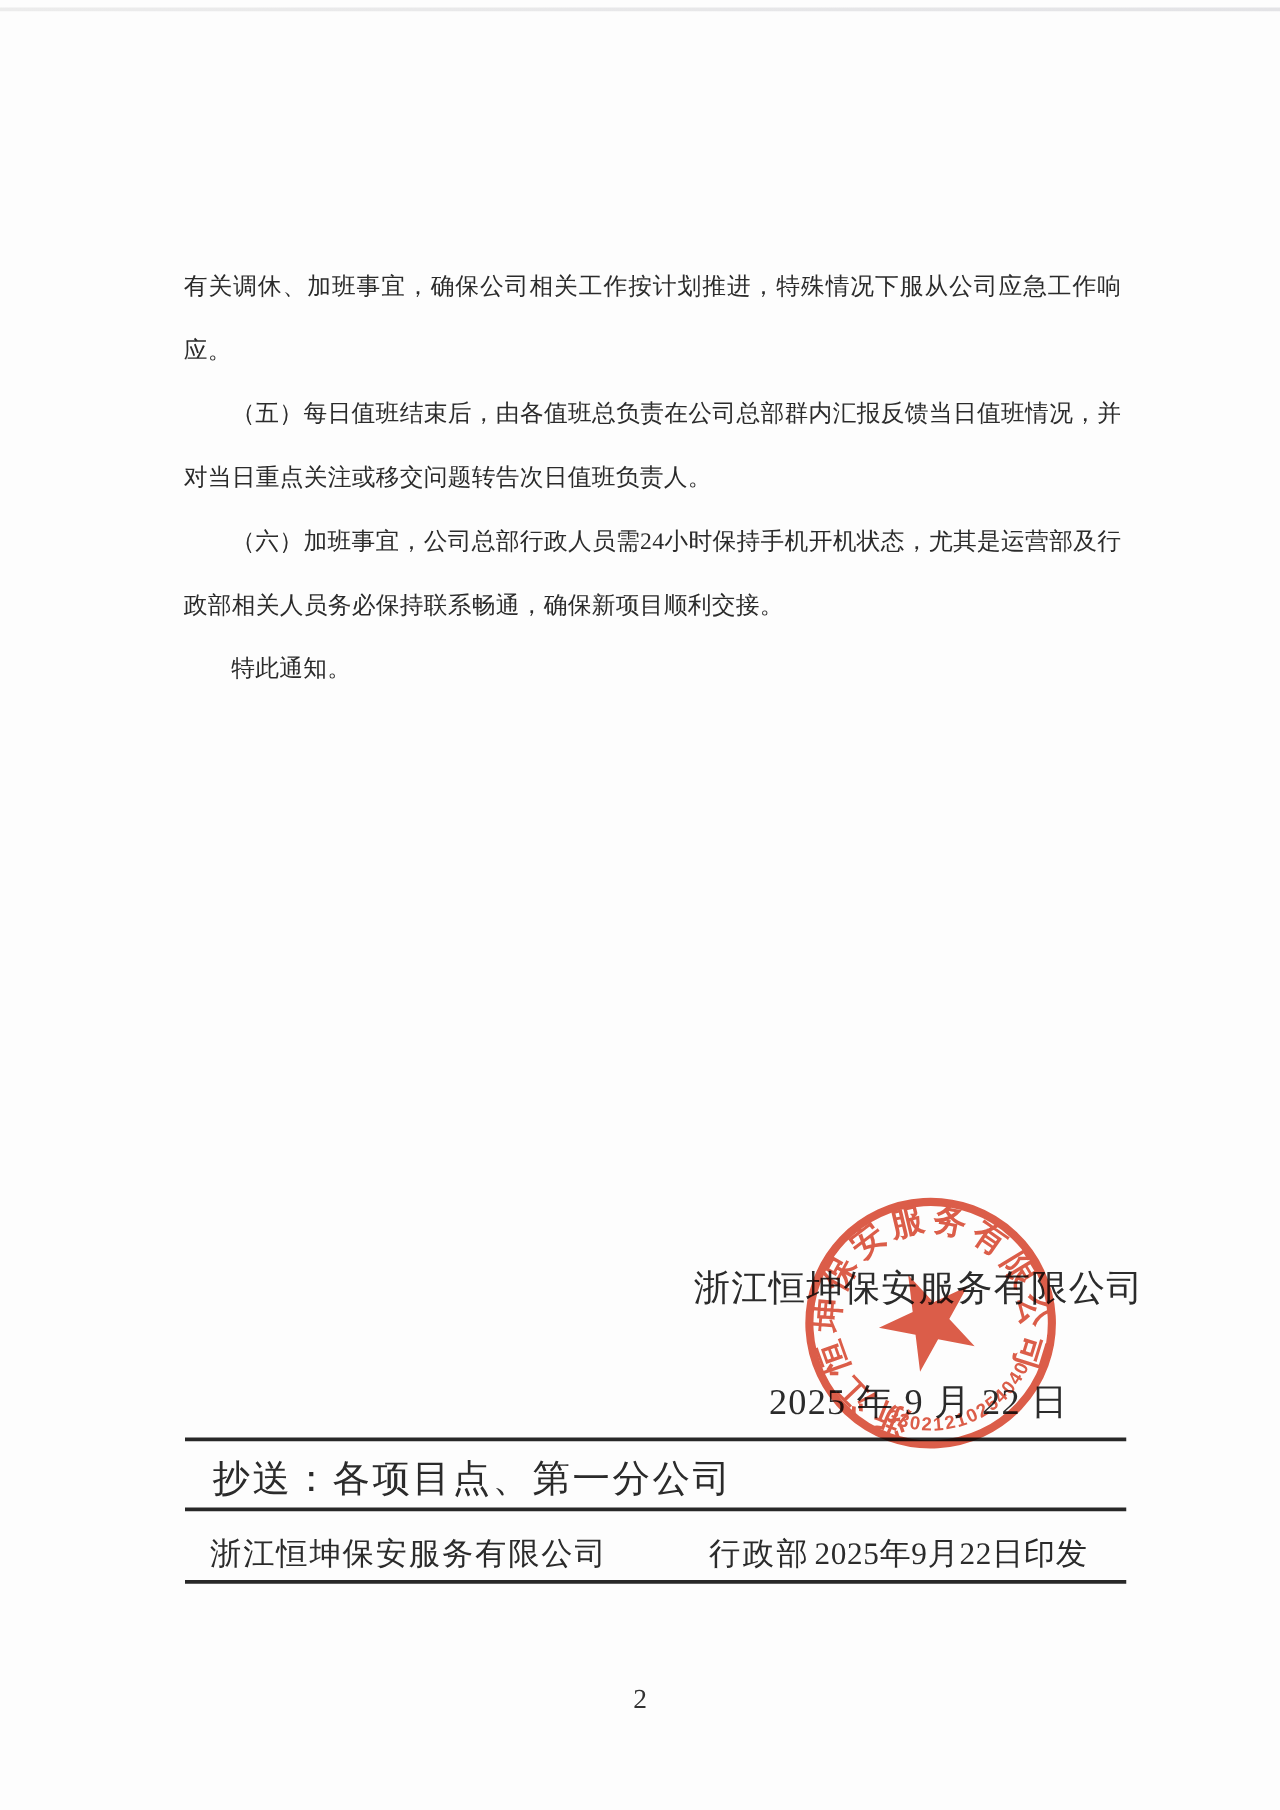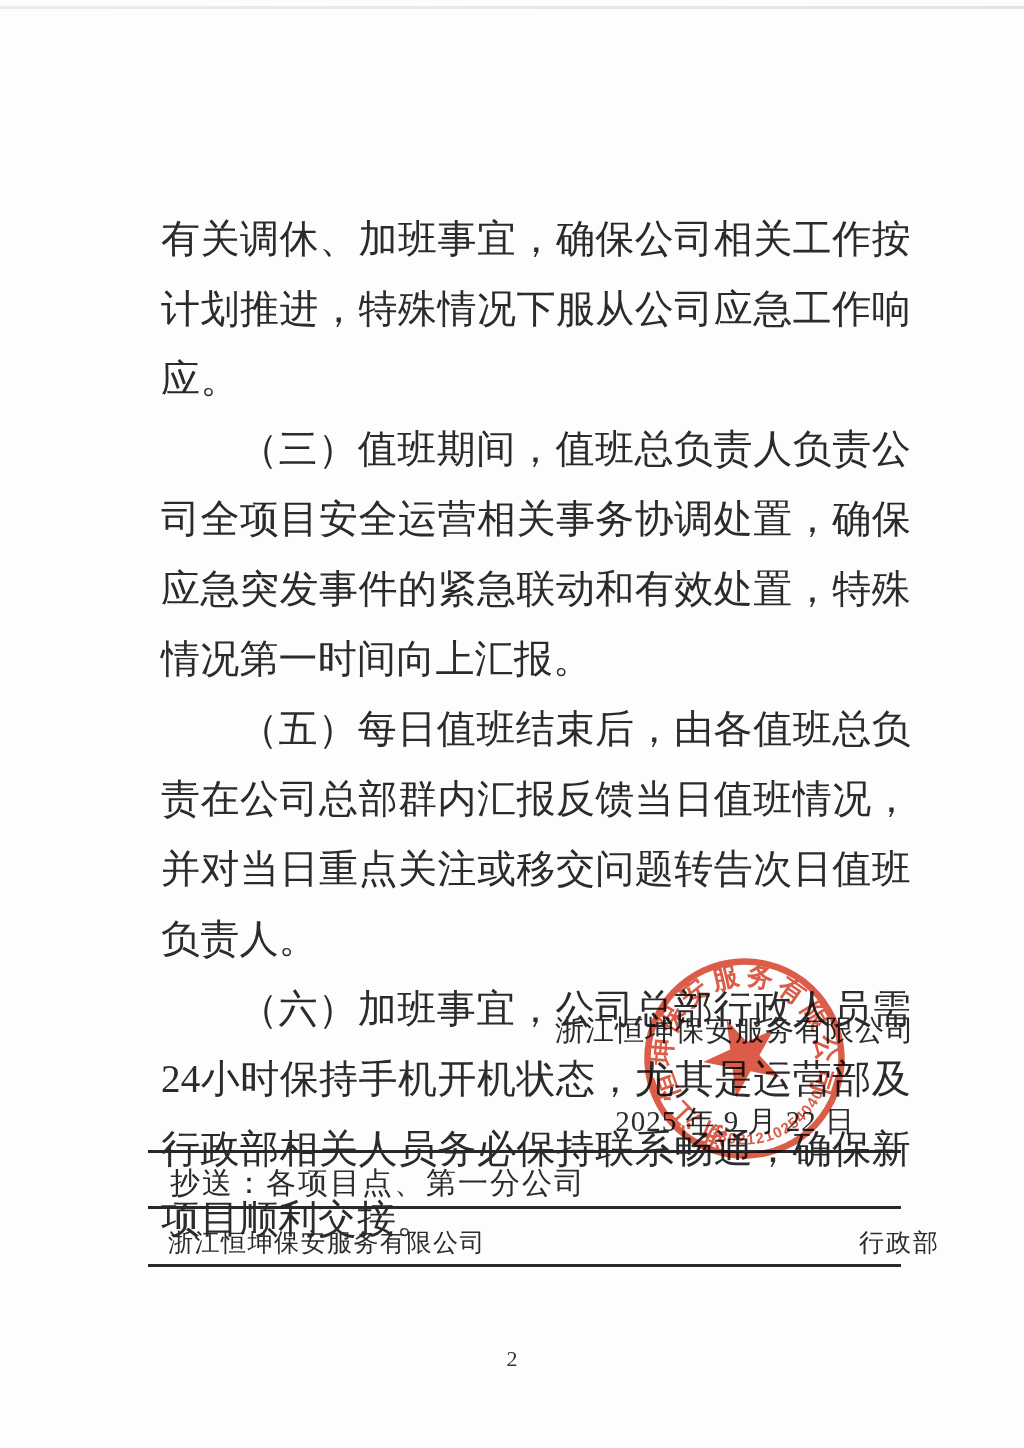--- a/index.html
+++ b/index.html
@@ -13,25 +13,25 @@
     color: #2b2b2b;
   }
   #scan-edge {
     position: absolute;
     top: 6px; left: 0;
     width: 100%; height: 3px;
     background: linear-gradient(to right, #ececec, #e3e3e6);
   }
   #body-text {
     position: absolute;
-    left: 161px;
+    left: 147px;
     top: 204px;
     width: 750px;
-    font-size: 39px;
-    line-height: 70px;
+    font-size: 19px;
+    line-height: 51px;
     text-align: justify;
     letter-spacing: 0.2px;
   }
   #body-text p { margin: 0; padding: 0; }
   #body-text p.indent { text-indent: 2em; }
   .sig-line {
     position: absolute;
     left: 735px;
     transform: translateX(-50%);
     white-space: nowrap;
@@ -97,23 +97,23 @@
 </style>
 </head>
 <body>
 
 <div id="page">
 
   <div id="scan-edge"></div>
 
   <div id="body-text">
     <p>有关调休、加班事宜，确保公司相关工作按计划推进，特殊情况下服从公司应急工作响应。</p>
-    <p class="indent">（三）值班期间，值班总负责人负责公司全项目安全运营相关事务协调处置，确保应急突发事件的紧急联动和有效处置，特殊情况第一时间向上汇报。</p>
     <p class="indent">（五）每日值班结束后，由各值班总负责在公司总部群内汇报反馈当日值班情况，并对当日重点关注或移交问题转告次日值班负责人。</p>
     <p class="indent">（六）加班事宜，公司总部行政人员需24小时保持手机开机状态，尤其是运营部及行政部相关人员务必保持联系畅通，确保新项目顺利交接。</p>
+    <p class="indent">特此通知。</p>
   </div>
 
   <div id="sig-company" class="sig-line">浙江恒坤保安服务有限公司</div>
   <div id="sig-date" class="sig-line">2025 年 9 月 22 日</div>
 
   <svg id="seal" viewBox="0 0 211 211" xmlns="http://www.w3.org/2000/svg">
     <g transform="rotate(-25 105.5 105.5)">
       <circle cx="105.5" cy="105.5" r="97" fill="none" stroke-width="6.5" stroke="#d9472f"></circle>
       <polygon points="105.5,63 114.7,91.3 144.5,91.3 120.4,108.9 129.6,137.2 105.5,119.7 81.4,137.2 90.6,108.9 66.5,91.3 96.3,91.3" fill="#d9472f"></polygon>
       <defs>
@@ -129,18 +129,19 @@
     </g>
   </svg>
 
   <div id="rule-1" class="rule"></div>
   <div id="cc-line">抄送：各项目点、第一分公司</div>
   <div id="rule-2" class="rule"></div>
 
   <div id="issue-row">
     <span class="issuer">浙江恒坤保安服务有限公司</span>
     <span class="dept">行政部</span>
+    <span class="idate">2025年9月22日印发</span>
   </div>
   <div id="rule-3" class="rule"></div>
 
   <div id="page-number">2</div>
 
 </div>
 
 </body></html>

